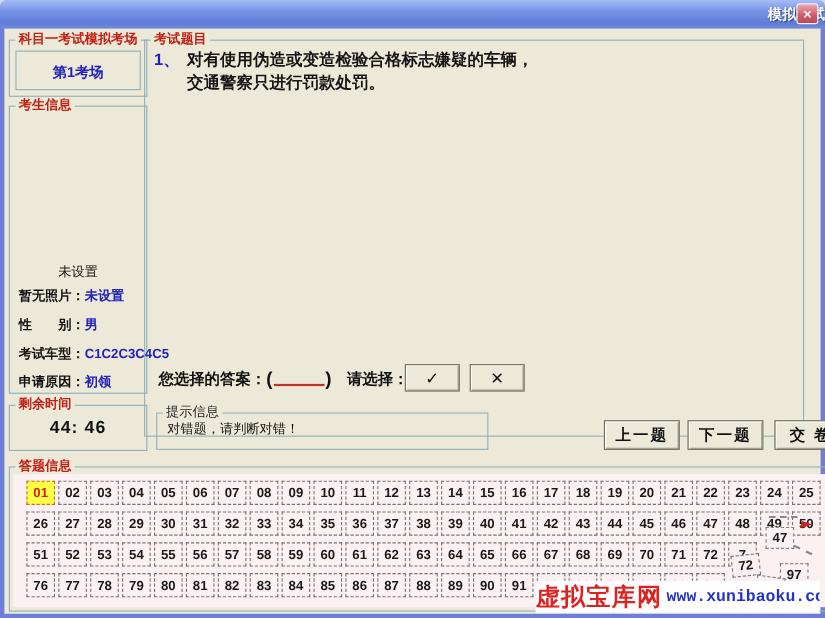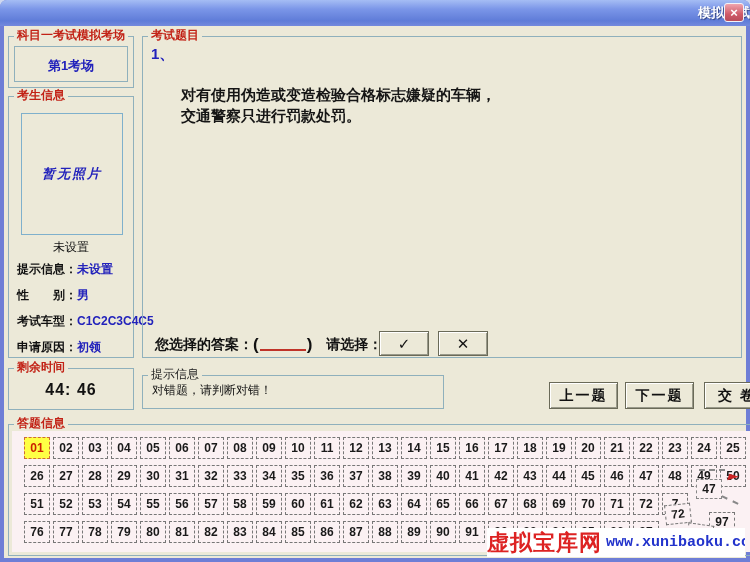--- a/index.html
+++ b/index.html
@@ -63,21 +63,21 @@
   .timer-value{
     position:absolute;left:0;right:0;top:12px;text-align:center;
     font-size:16px;font-weight:bold;color:#111;letter-spacing:1px;
   }
   .q-number{
     position:absolute;left:8px;top:8px;font-size:15px;font-weight:bold;
     color:var(--info_value_blue);
   }
   .q-text{
     position:absolute;left:38px;top:7px;font-size:15px;font-weight:bold;
-    color:#151515;line-height:21px;margin-top:40px;
+    color:#151515;line-height:21px;
   }
   .answer-row{
     position:absolute;left:12px;top:298px;display:flex;align-items:center;
     font-size:14px;font-weight:bold;color:#111;
   }
   .answer-row .paren{font-size:17px;}
   .answer-underline{
     display:inline-block;width:46px;height:12px;
     border-bottom:2px solid var(--underline_red);margin:0 1px;
   }
@@ -158,36 +158,33 @@
 
   <div class="group" style="left:8px;top:36px;width:126px;height:52px;">
     <span class="group-title">科目一考试模拟考场</span>
     <div class="inner-box" style="left:5px;top:9px;width:114px;height:36px;">
       <div class="room-name">第1考场</div>
     </div>
   </div>
 
   <div class="group" style="left:8px;top:96px;width:126px;height:262px;">
     <span class="group-title">考生信息</span>
-    <div class="photo-box">
-      <span class="photo-placeholder">暂无照片</span>
-    </div>
     <div class="photo-caption">未设置</div>
-    <div class="info-field" style="top:164px;"><span>提示信息：</span><span class="value">未设置</span></div>
+    <div class="info-field" style="top:164px;"><span>暂无照片：</span><span class="value">未设置</span></div>
     <div class="info-field" style="top:190px;"><span>性　　别：</span><span class="value">男</span></div>
     <div class="info-field" style="top:216px;"><span>考试车型：</span><span class="value">C1C2C3C4C5</span></div>
     <div class="info-field" style="top:242px;"><span>申请原因：</span><span class="value">初领</span></div>
   </div>
 
   <div class="group" style="left:8px;top:368px;width:126px;height:42px;">
     <span class="group-title">剩余时间</span>
     <div class="timer-value">44: 46</div>
   </div>
 
-  <div class="group" style="left:142px;top:36px;width:600px;height:322px;">
+  <div class="group" style="left:131px;top:36px;width:600px;height:361px;">
     <span class="group-title">考试题目</span>
     <div class="q-number">1、</div>
     <div class="q-text">
       <div>对有使用伪造或变造检验合格标志嫌疑的车辆，</div>
       <div>交通警察只进行罚款处罚。</div>
     </div>
     <div class="answer-row">
       <span>您选择的答案：</span>
       <span class="paren">(</span>
       <span class="answer-underline"></span>

